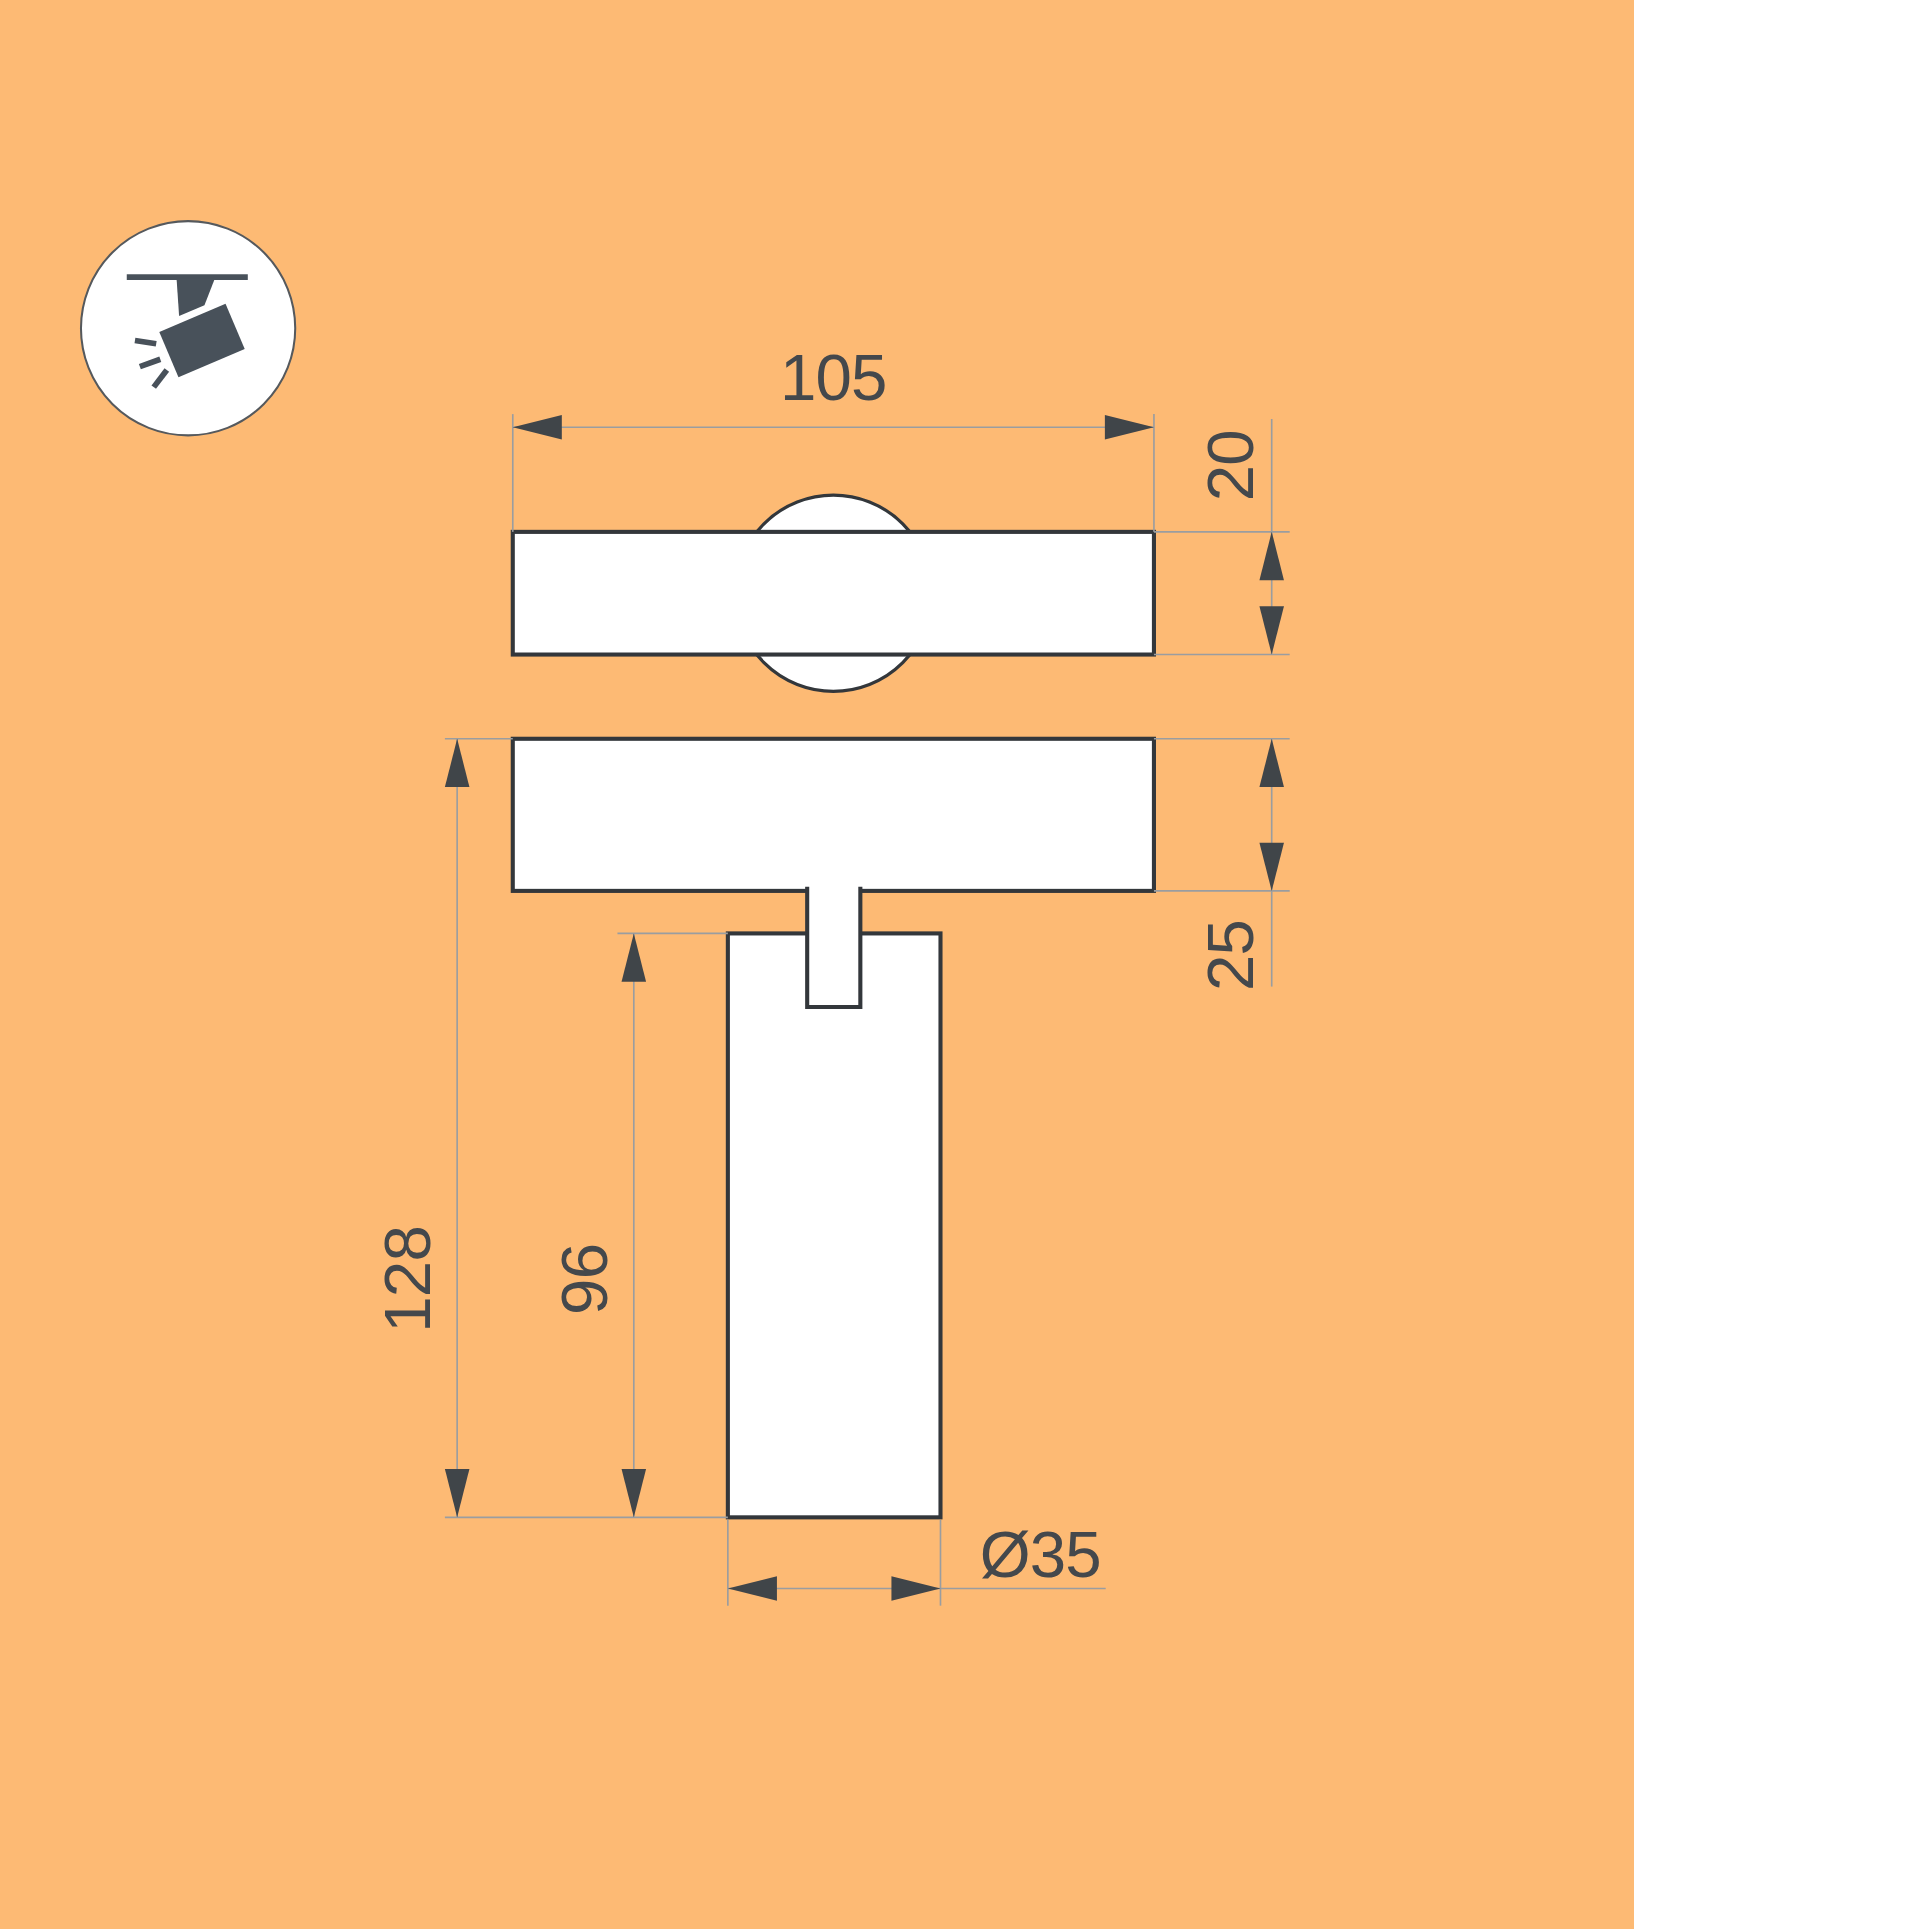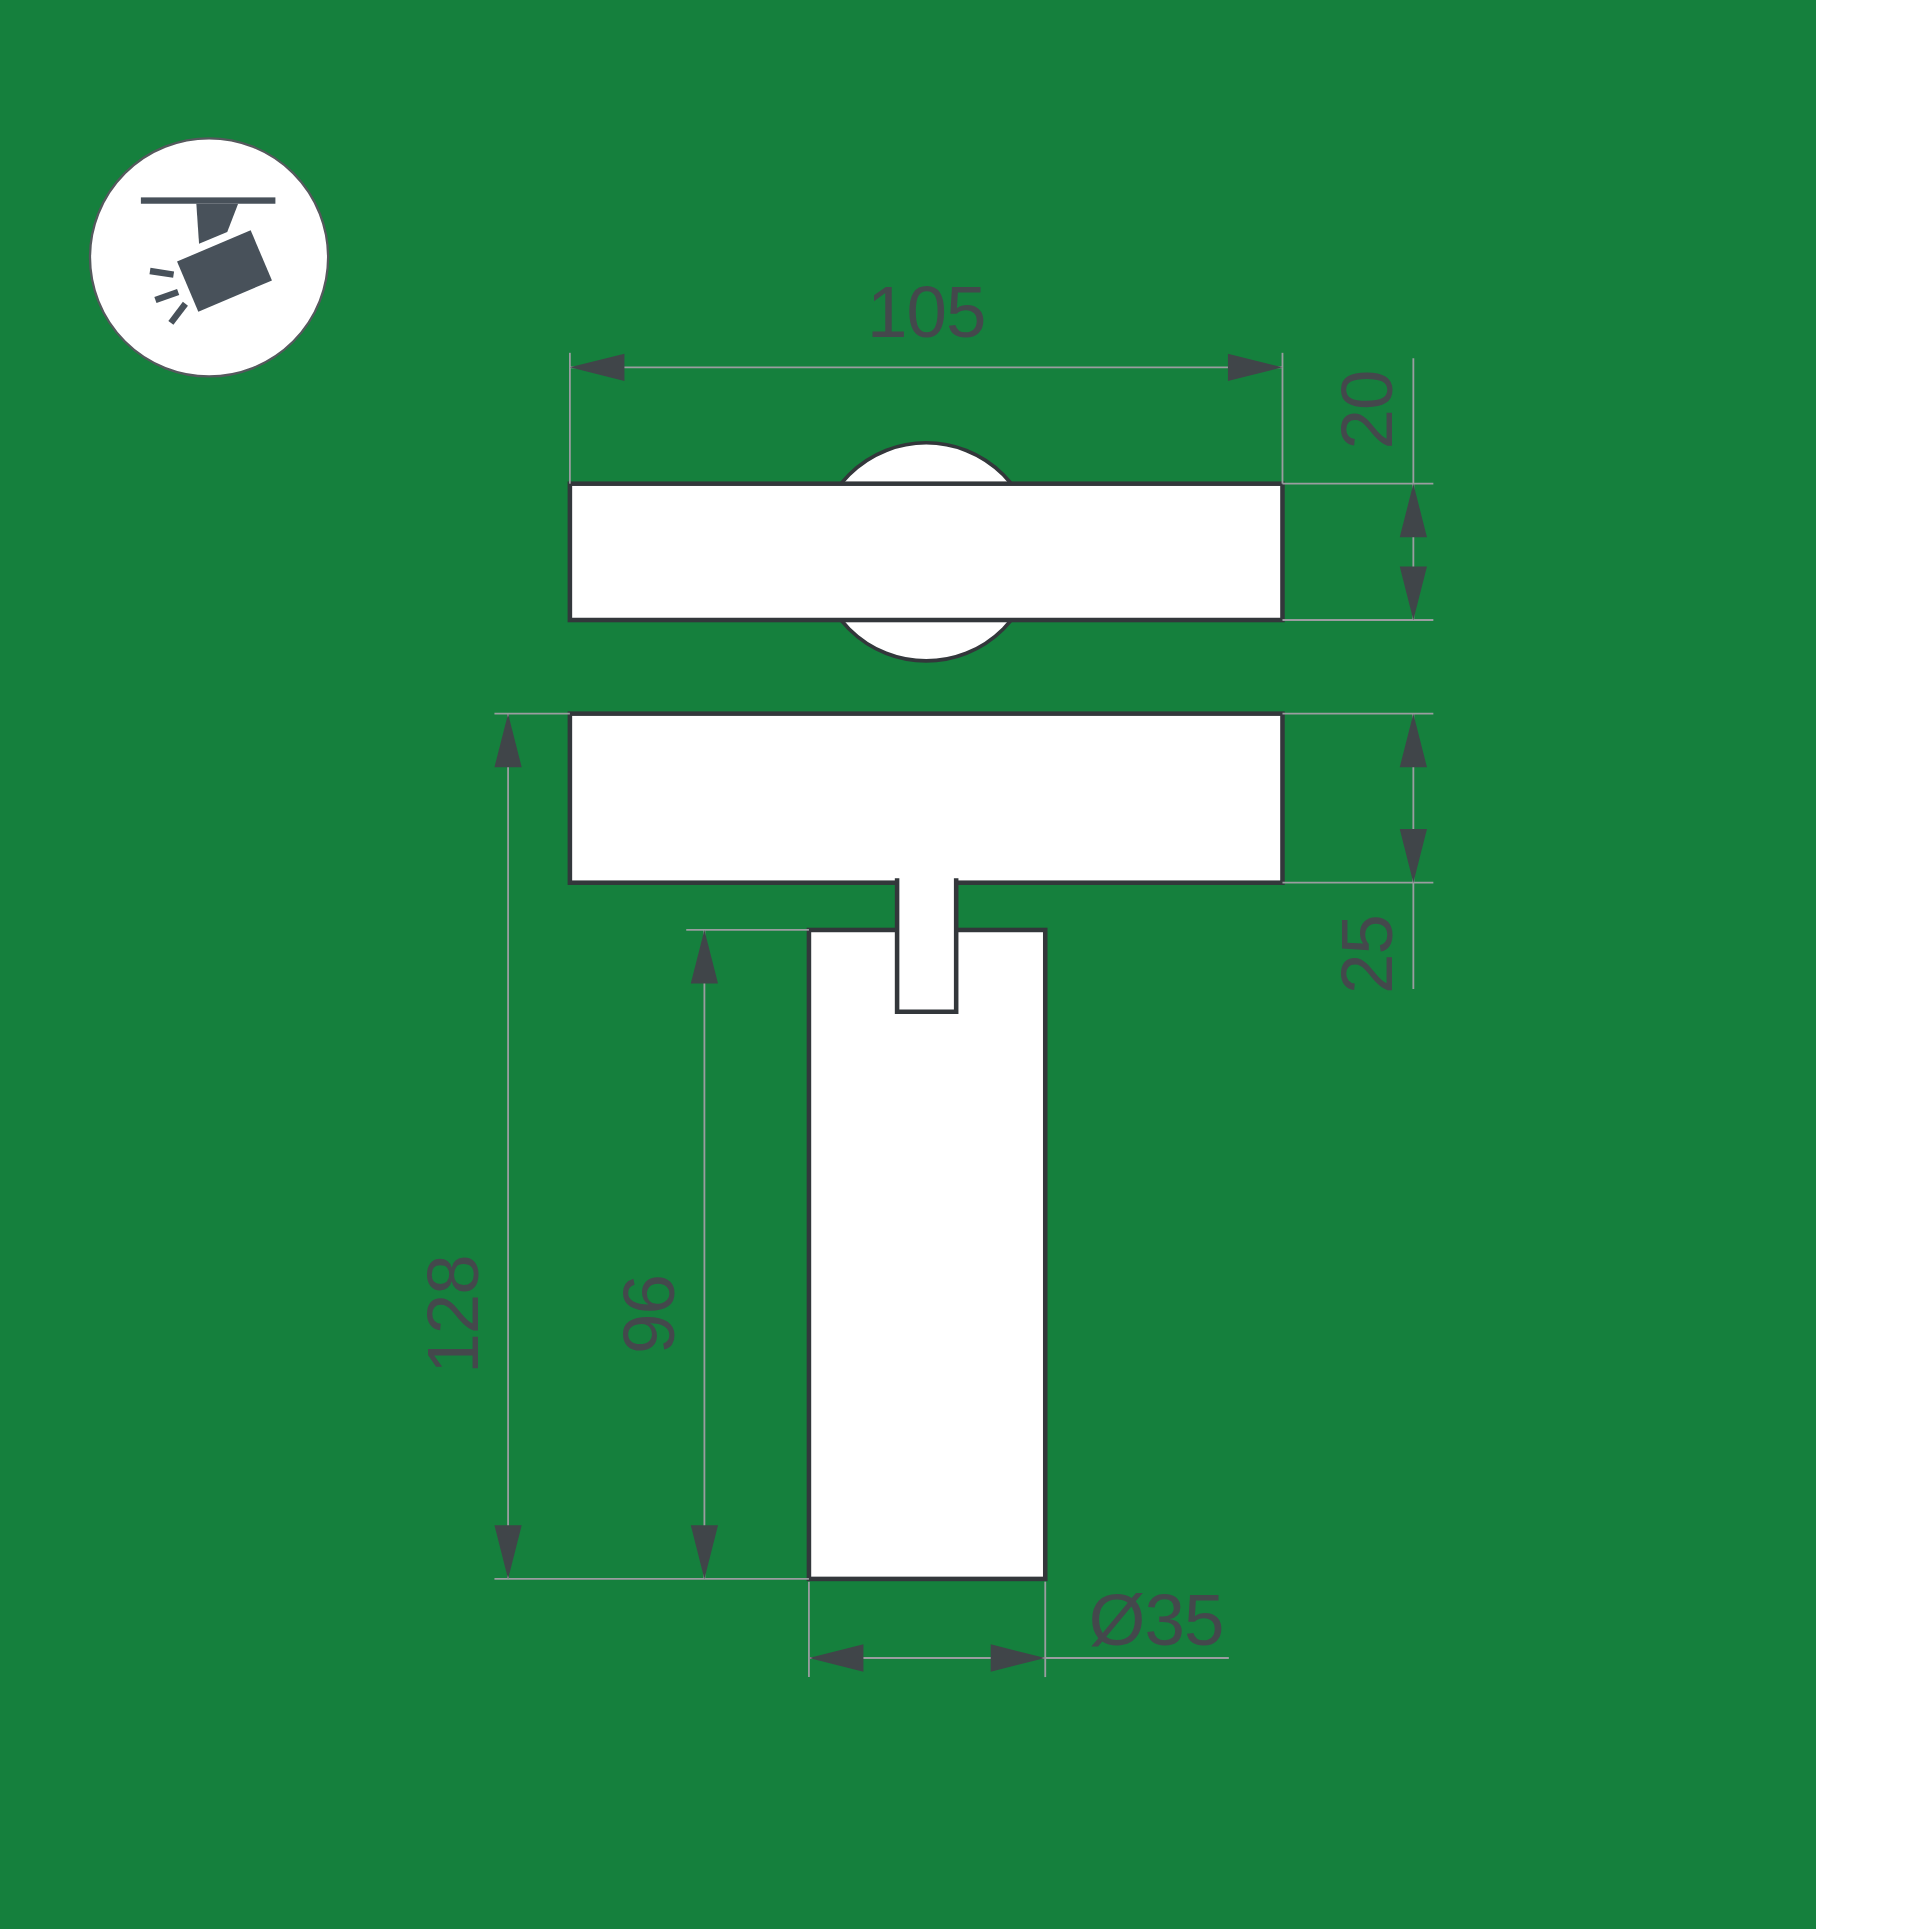--- a/index.html
+++ b/index.html
@@ -1,20 +1,20 @@
 <!DOCTYPE html>
 <html><head>
 <meta charset="utf-8">
 <style>
   html, body { margin: 0; padding: 0; background: #ffffff; }
   .canvas {
     position: relative;
-    width: 1816px;
+    width: 1634px;
     height: 1929px;
-    background: #15803d;
+    background: #fdba74;
     font-family: "Liberation Sans", sans-serif;
   }
   svg { display: block; width: 100%; height: 100%; }
   .outline  { fill: #ffffff; stroke: #33373b; stroke-width: 5; }
   .outline4 { fill: #ffffff; stroke: #33373b; stroke-width: 4; }
   .dimline  { fill: none; stroke: #9a9da0; stroke-width: 2; }
   .arrow    { fill: #404549; stroke: none; }
   .dimtext  {
     fill: #44484c;
     font-size: 80px;

